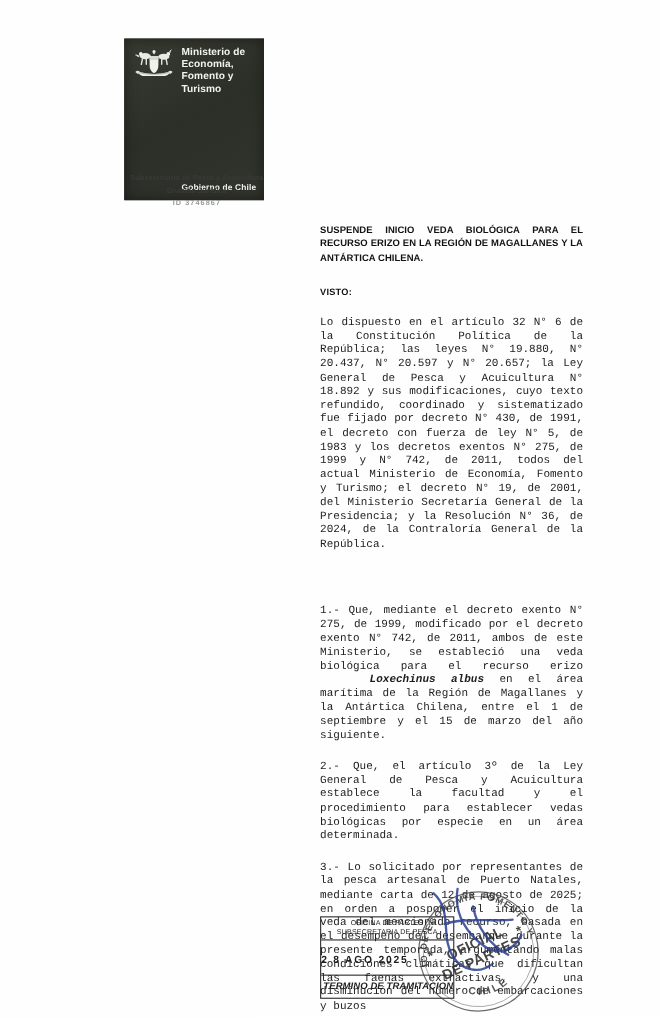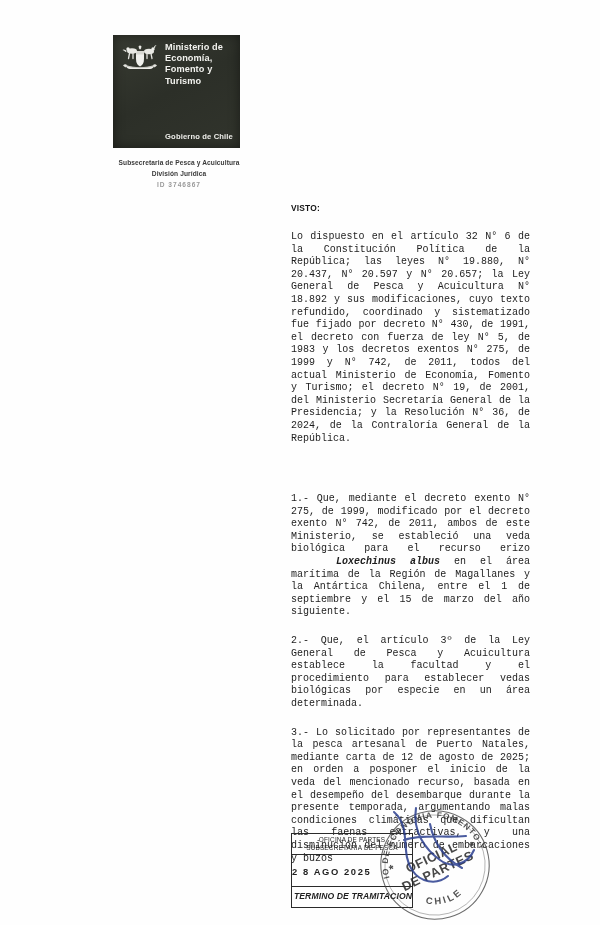--- a/index.html
+++ b/index.html
@@ -21,21 +21,21 @@
     inset: 0;
     background: #fefefe;
   }
 
   
   .logo-box {
     position: absolute;
     left: 113px;
     top: 35px;
     width: 127px;
-    height: 113px;
+    height: 147px;
     background: #31342c;
     background-image: linear-gradient(152deg, #383b32 0%, #2c2f28 48%, #31342c 100%);
     box-shadow: inset 0 0 12px rgba(0,0,0,0.45);
   }
   .coat-of-arms {
     position: absolute;
     left: 9px;
     top: 8px;
     width: 36px;
     height: 34px;
@@ -239,20 +239,21 @@
 
   <div class="subsec-block">
     <div>Subsecretaria de Pesca y Acuicultura</div>
     <div class="subsec-line2">División Jurídica</div>
     <div class="subsec-line3">ID  3746867</div>
   </div>
 
 
   <div class="body-col">
 
+    <div class="doc-title">SUSPENDE INICIO VEDA BIOLÓGICA PARA EL RECURSO ERIZO EN LA REGIÓN DE MAGALLANES Y LA ANTÁRTICA CHILENA.</div>
 
     <div class="section-head">VISTO:</div>
     <div class="para">Lo dispuesto en el artículo 32 N° 6 de la Constitución Política de la República; las leyes N° 19.880, N° 20.437, N° 20.597 y N° 20.657; la Ley General de Pesca y Acuicultura N° 18.892 y sus modificaciones, cuyo texto refundido, coordinado y sistematizado fue fijado por decreto N° 430, de 1991, el decreto con fuerza de ley N° 5, de 1983 y los decretos exentos N° 275, de 1999 y N° 742, de 2011, todos del actual Ministerio de Economía, Fomento y Turismo; el decreto N° 19, de 2001, del Ministerio Secretaría General de la Presidencia; y la Resolución N° 36, de 2024, de la Contraloría General de la República.</div>
 
     <div class="gap-lg"></div>
 
 
     <div class="gap-sm"></div>
 
     <p class="para">

